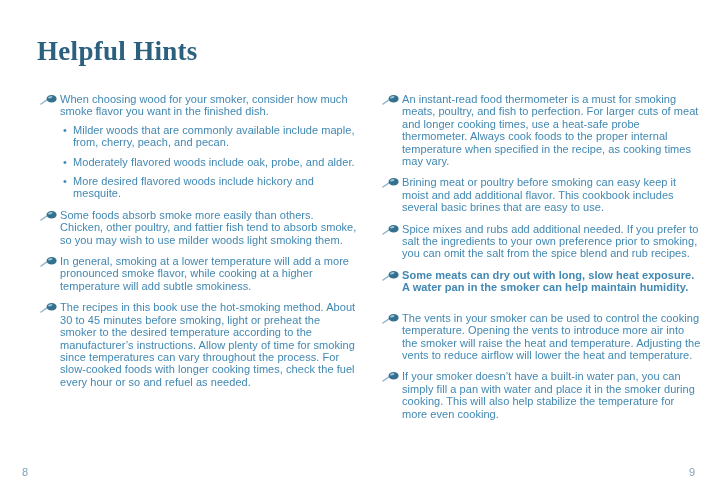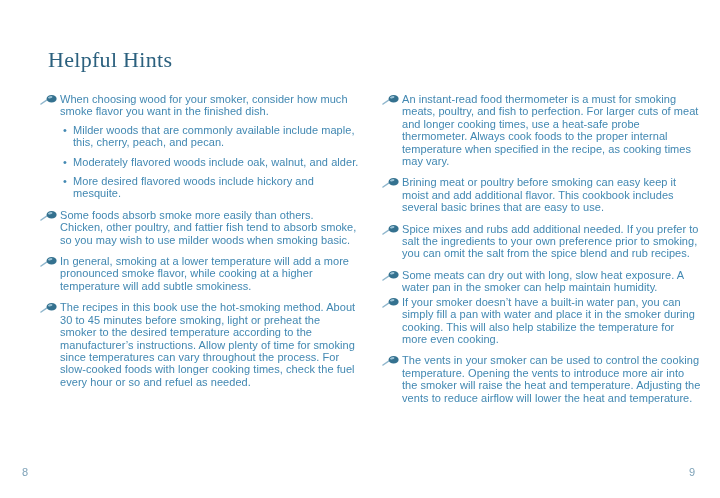--- a/index.html
+++ b/index.html
@@ -12,24 +12,24 @@
     width: 720px;
     height: 498px;
     background: #ffffff;
     overflow: hidden;
     font-family: "Liberation Sans", sans-serif;
   }
   .page-title {
     position: absolute;
     left: 37px;
     top: 36px;
-    margin: 11px;
+    margin: 0;
     font-family: "Liberation Serif", serif;
-    font-weight: 400;
-    font-size: 22px;
+    font-weight: 700;
+    font-size: 27px;
     letter-spacing: 0.3px;
     color: #2b607e;
   }
   .col {
     position: absolute;
     top: 93px;
     width: 319px;
     color: #4288b2;
     font-size: 11px;
     line-height: 12.4px;
@@ -87,45 +87,45 @@
             <path d="M1 10 L8.5 4.8" stroke="#8fb6cc" stroke-width="1.5" stroke-linecap="round" fill="none"></path>
             <ellipse cx="11.6" cy="4.7" rx="5" ry="3.8" fill="#34718f"></ellipse>
             <ellipse cx="10.2" cy="3.2" rx="2.3" ry="1.1" fill="#9cc3d6" transform="rotate(-14 10.2 3.2)"></ellipse>
           </svg>
       </span>
       <div class="hint-body">
         <p class="hint-text">When choosing wood for your smoker, consider how much smoke flavor you want in the finished dish.</p>
         <ul class="subs">
           <li>
             <span class="sub-dot">•</span>
-            <span>Milder woods that are commonly available include maple, this, cherry, peach, and pecan.</span>
+            <span>Milder woods that are commonly available include maple, from, cherry, peach, and pecan.</span>
           </li>
           <li>
             <span class="sub-dot">•</span>
-            <span>Moderately flavored woods include oak, walnut, and alder.</span>
+            <span>Moderately flavored woods include oak, probe, and alder.</span>
           </li>
           <li>
             <span class="sub-dot">•</span>
             <span>More desired flavored woods include hickory and mesquite.</span>
           </li>
         </ul>
       </div>
     </div>
 
 
     <div class="hint">
       <span class="hint-icon">
         <svg width="17" height="11" viewBox="0 0 17 11">
             <path d="M1 10 L8.5 4.8" stroke="#8fb6cc" stroke-width="1.5" stroke-linecap="round" fill="none"></path>
             <ellipse cx="11.6" cy="4.7" rx="5" ry="3.8" fill="#34718f"></ellipse>
             <ellipse cx="10.2" cy="3.2" rx="2.3" ry="1.1" fill="#9cc3d6" transform="rotate(-14 10.2 3.2)"></ellipse>
           </svg>
       </span>
       <div class="hint-body">
-        <p class="hint-text">Some foods absorb smoke more easily than others. Chicken, other poultry, and fattier fish tend to absorb smoke, so you may wish to use milder woods when smoking basic.</p>
+        <p class="hint-text">Some foods absorb smoke more easily than others. Chicken, other poultry, and fattier fish tend to absorb smoke, so you may wish to use milder woods light smoking them.</p>
       </div>
     </div>
 
     <div class="hint">
       <span class="hint-icon">
         <svg width="17" height="11" viewBox="0 0 17 11">
             <path d="M1 10 L8.5 4.8" stroke="#8fb6cc" stroke-width="1.5" stroke-linecap="round" fill="none"></path>
             <ellipse cx="11.6" cy="4.7" rx="5" ry="3.8" fill="#34718f"></ellipse>
             <ellipse cx="10.2" cy="3.2" rx="2.3" ry="1.1" fill="#9cc3d6" transform="rotate(-14 10.2 3.2)"></ellipse>
           </svg>
@@ -184,21 +184,21 @@
             <path d="M1 10 L8.5 4.8" stroke="#8fb6cc" stroke-width="1.5" stroke-linecap="round" fill="none"></path>
             <ellipse cx="11.6" cy="4.7" rx="5" ry="3.8" fill="#34718f"></ellipse>
             <ellipse cx="10.2" cy="3.2" rx="2.3" ry="1.1" fill="#9cc3d6" transform="rotate(-14 10.2 3.2)"></ellipse>
           </svg>
       </span>
       <div class="hint-body">
         <p class="hint-text">Spice mixes and rubs add additional needed. If you prefer to salt the ingredients to your own preference prior to smoking, you can omit the salt from the spice blend and rub recipes.</p>
       </div>
     </div>
 
-    <div class="hint" style="margin-bottom:2px;">
+    <div class="hint" style="margin-bottom:18px;font-weight:bold;">
       <span class="hint-icon">
         <svg width="17" height="11" viewBox="0 0 17 11">
             <path d="M1 10 L8.5 4.8" stroke="#8fb6cc" stroke-width="1.5" stroke-linecap="round" fill="none"></path>
             <ellipse cx="11.6" cy="4.7" rx="5" ry="3.8" fill="#34718f"></ellipse>
             <ellipse cx="10.2" cy="3.2" rx="2.3" ry="1.1" fill="#9cc3d6" transform="rotate(-14 10.2 3.2)"></ellipse>
           </svg>
       </span>
       <div class="hint-body">
         <p class="hint-text">Some meats can dry out with long, slow heat exposure. A water pan in the smoker can help maintain humidity.</p>
       </div>
@@ -206,34 +206,34 @@
 
     <div class="hint">
       <span class="hint-icon">
         <svg width="17" height="11" viewBox="0 0 17 11">
             <path d="M1 10 L8.5 4.8" stroke="#8fb6cc" stroke-width="1.5" stroke-linecap="round" fill="none"></path>
             <ellipse cx="11.6" cy="4.7" rx="5" ry="3.8" fill="#34718f"></ellipse>
             <ellipse cx="10.2" cy="3.2" rx="2.3" ry="1.1" fill="#9cc3d6" transform="rotate(-14 10.2 3.2)"></ellipse>
           </svg>
       </span>
       <div class="hint-body">
+        <p class="hint-text">The vents in your smoker can be used to control the cooking temperature. Opening the vents to introduce more air into the smoker will raise the heat and temperature. Adjusting the vents to reduce airflow will lower the heat and temperature.</p>
+      </div>
+    </div>
+
+    <div class="hint">
+      <span class="hint-icon">
+        <svg width="17" height="11" viewBox="0 0 17 11">
+            <path d="M1 10 L8.5 4.8" stroke="#8fb6cc" stroke-width="1.5" stroke-linecap="round" fill="none"></path>
+            <ellipse cx="11.6" cy="4.7" rx="5" ry="3.8" fill="#34718f"></ellipse>
+            <ellipse cx="10.2" cy="3.2" rx="2.3" ry="1.1" fill="#9cc3d6" transform="rotate(-14 10.2 3.2)"></ellipse>
+          </svg>
+      </span>
+      <div class="hint-body">
         <p class="hint-text">If your smoker doesn’t have a built-in water pan, you can simply fill a pan with water and place it in the smoker during cooking. This will also help stabilize the temperature for more even cooking.</p>
-      </div>
-    </div>
-
-    <div class="hint">
-      <span class="hint-icon">
-        <svg width="17" height="11" viewBox="0 0 17 11">
-            <path d="M1 10 L8.5 4.8" stroke="#8fb6cc" stroke-width="1.5" stroke-linecap="round" fill="none"></path>
-            <ellipse cx="11.6" cy="4.7" rx="5" ry="3.8" fill="#34718f"></ellipse>
-            <ellipse cx="10.2" cy="3.2" rx="2.3" ry="1.1" fill="#9cc3d6" transform="rotate(-14 10.2 3.2)"></ellipse>
-          </svg>
-      </span>
-      <div class="hint-body">
-        <p class="hint-text">The vents in your smoker can be used to control the cooking temperature. Opening the vents to introduce more air into the smoker will raise the heat and temperature. Adjusting the vents to reduce airflow will lower the heat and temperature.</p>
       </div>
     </div>
 
   </div>
 
   <div class="pagenum pagenum-left">8</div>
   <div class="pagenum pagenum-right">9</div>
 
 </div>
 

